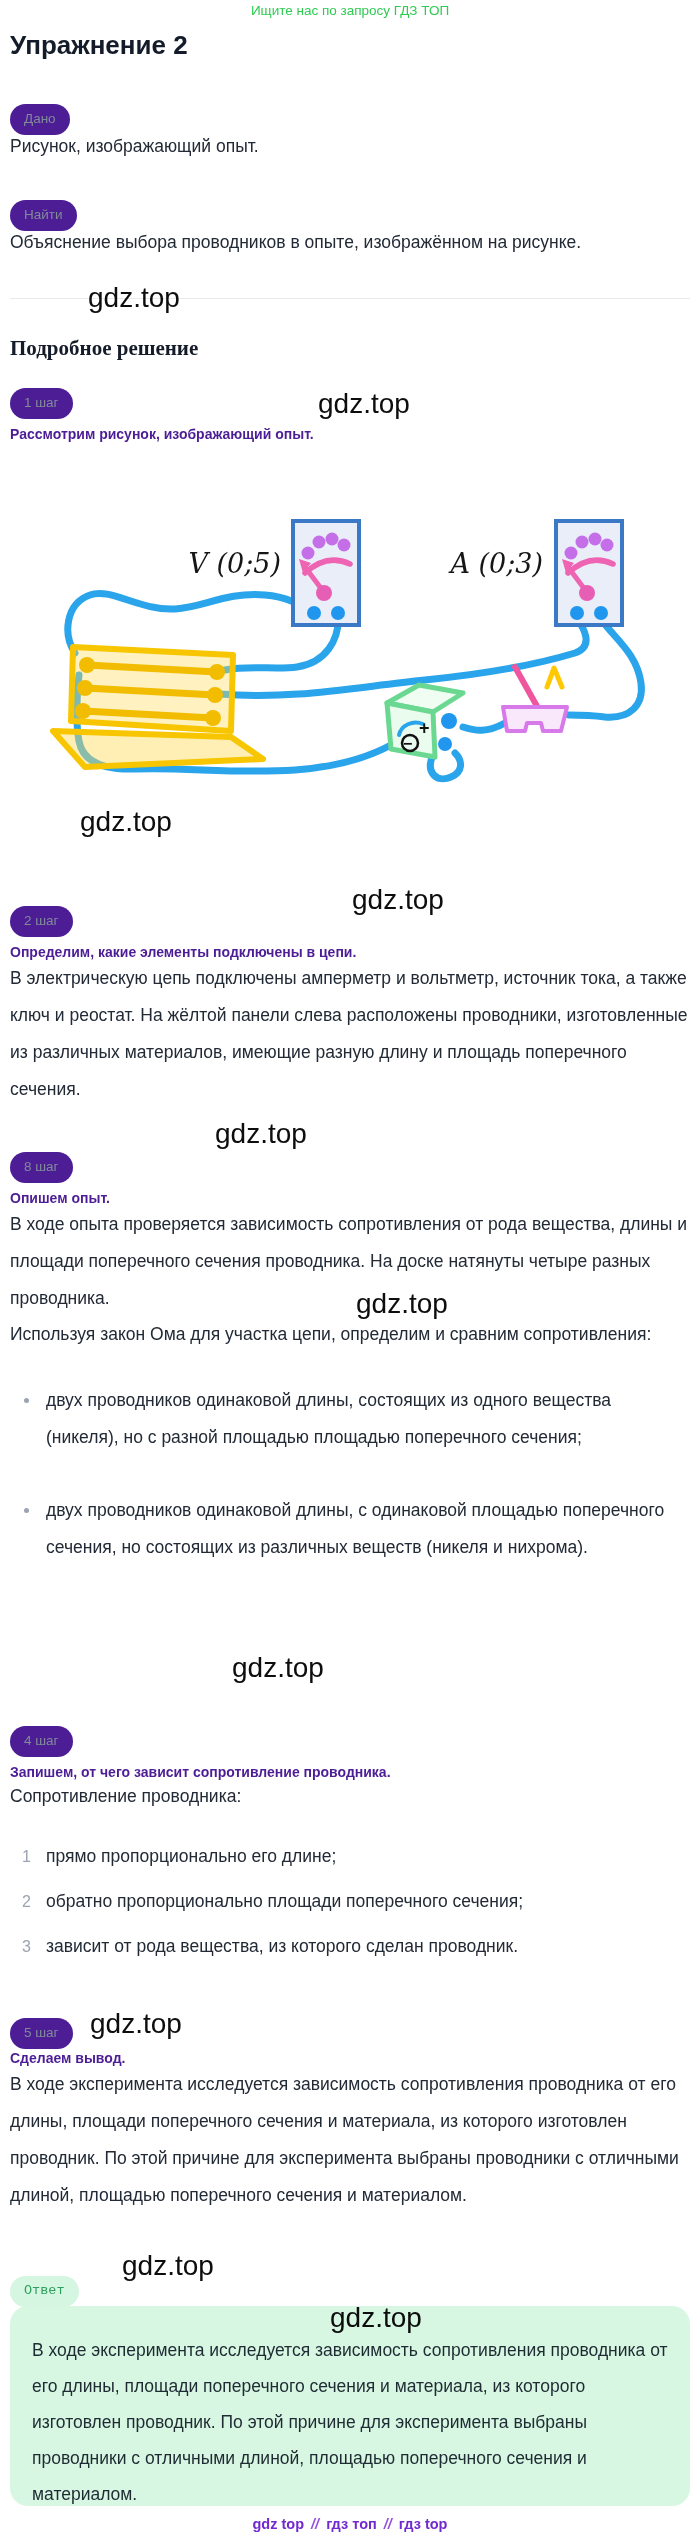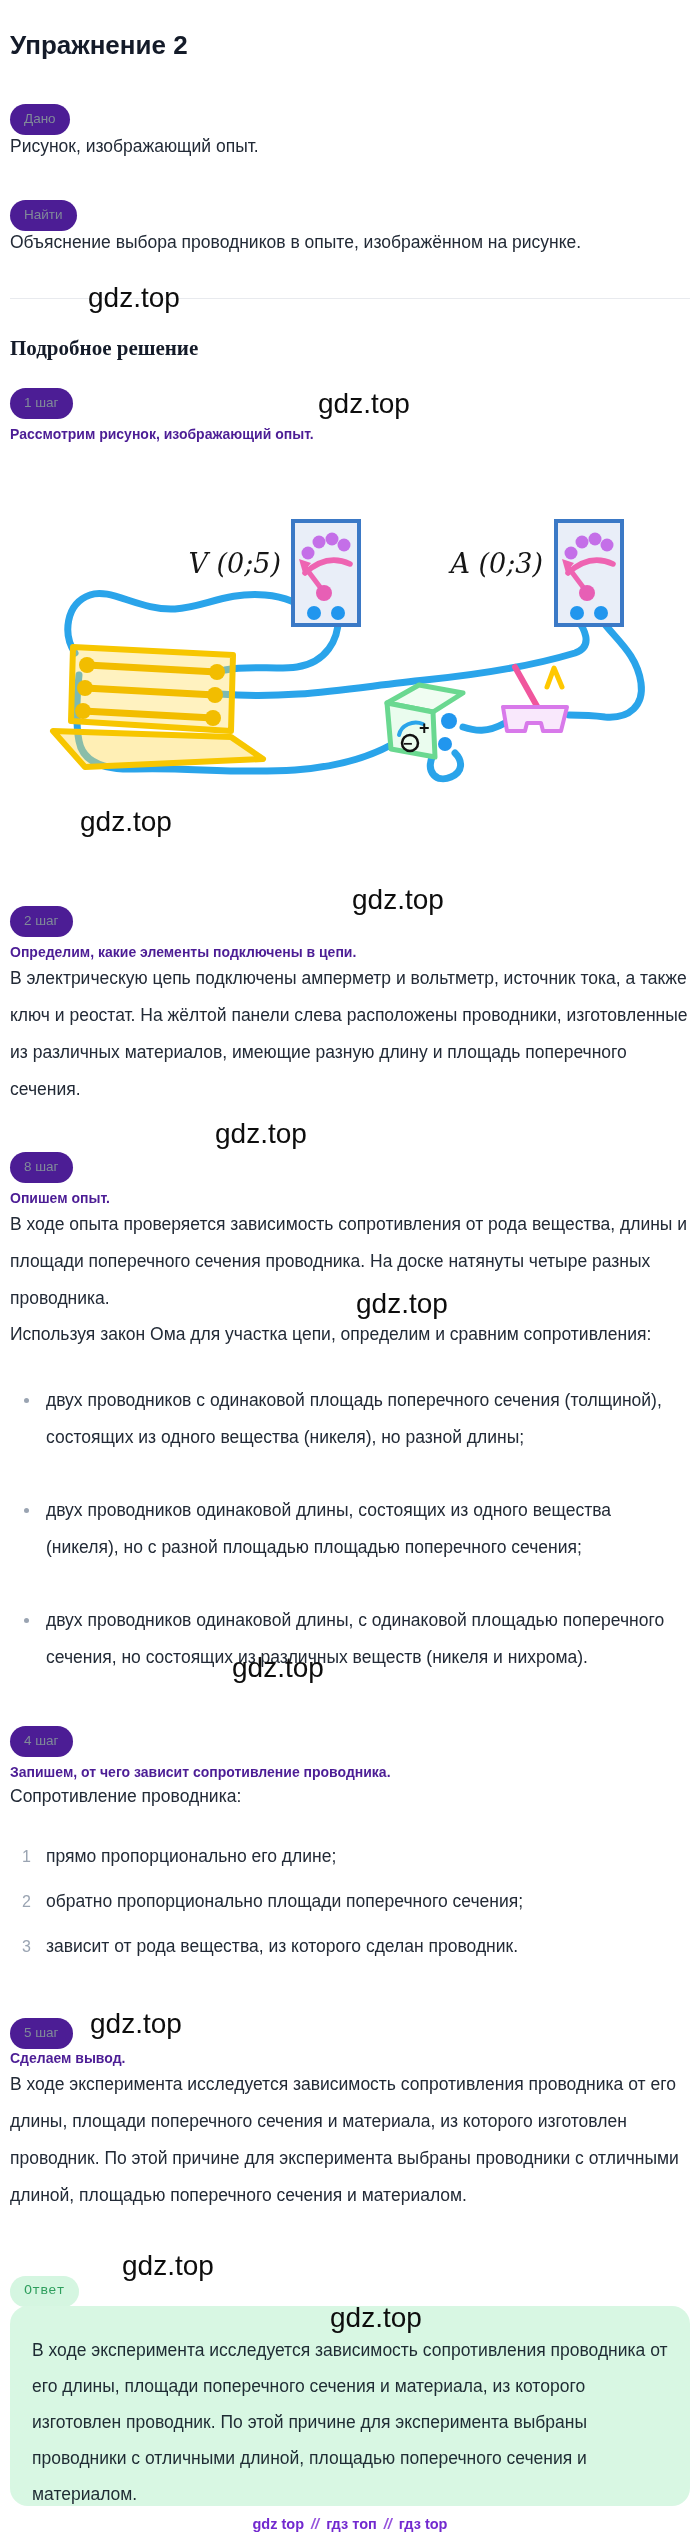--- a/index.html
+++ b/index.html
@@ -47,20 +47,21 @@
 
   .figure{position:absolute;top:515px;left:35px;width:615px;height:285px;}
   .figure svg{display:block;width:615px;height:285px;}
   .meter-label{font-family:"DejaVu Serif",serif;font-style:italic;font-size:27px;fill:#161616;}
 </style>
 </head>
 <body>
 
 <div id="page">
 
+  <div class="promo">Ищите нас по запросу ГДЗ ТОП</div>
 
   <div class="h1">Упражнение 2</div>
 
   <div class="badge" style="top:104px">Дано</div>
   <div class="p" style="top:128px">Рисунок, изображающий опыт.</div>
 
   <div class="badge" style="top:200px">Найти</div>
   <div class="p" style="top:224px">Объяснение выбора проводников в опыте, изображённом на рисунке.</div>
 
   <div class="divider"></div>
@@ -167,21 +168,20 @@
 
   <div class="badge" style="top:1152px">8 шаг</div>
   <div class="step-sub" style="top:1190px">Опишем опыт.</div>
   <div class="p" style="top:1206px">В ходе опыта проверяется зависимость сопротивления от рода вещества, длины и площади поперечного сечения проводника. На доске натянуты четыре разных проводника.</div>
 
   <div class="wm" style="left:356px;top:1288px">gdz.top</div>
 
   <div class="p" style="top:1316px">Используя закон Ома для участка цепи, определим и сравним сопротивления:</div>
 
   <ul class="bullets">
-    <li><span class="dot"></span><span>двух проводников с одинаковой площадь поперечного сечения (толщиной), состоящих из одного вещества (никеля), но разной длины;</span></li>
     <li><span class="dot"></span><span>двух проводников одинаковой длины, состоящих из одного вещества (никеля), но с разной площадью площадью поперечного сечения;</span></li>
     <li><span class="dot"></span><span>двух проводников одинаковой длины, с одинаковой площадью поперечного сечения, но состоящих из различных веществ (никеля и нихрома).</span></li>
   </ul>
 
   <div class="wm" style="left:232px;top:1652px">gdz.top</div>
 
   <div class="badge" style="top:1726px">4 шаг</div>
   <div class="step-sub" style="top:1764px">Запишем, от чего зависит сопротивление проводника.</div>
   <div class="p" style="top:1778px">Сопротивление проводника:</div>
 

